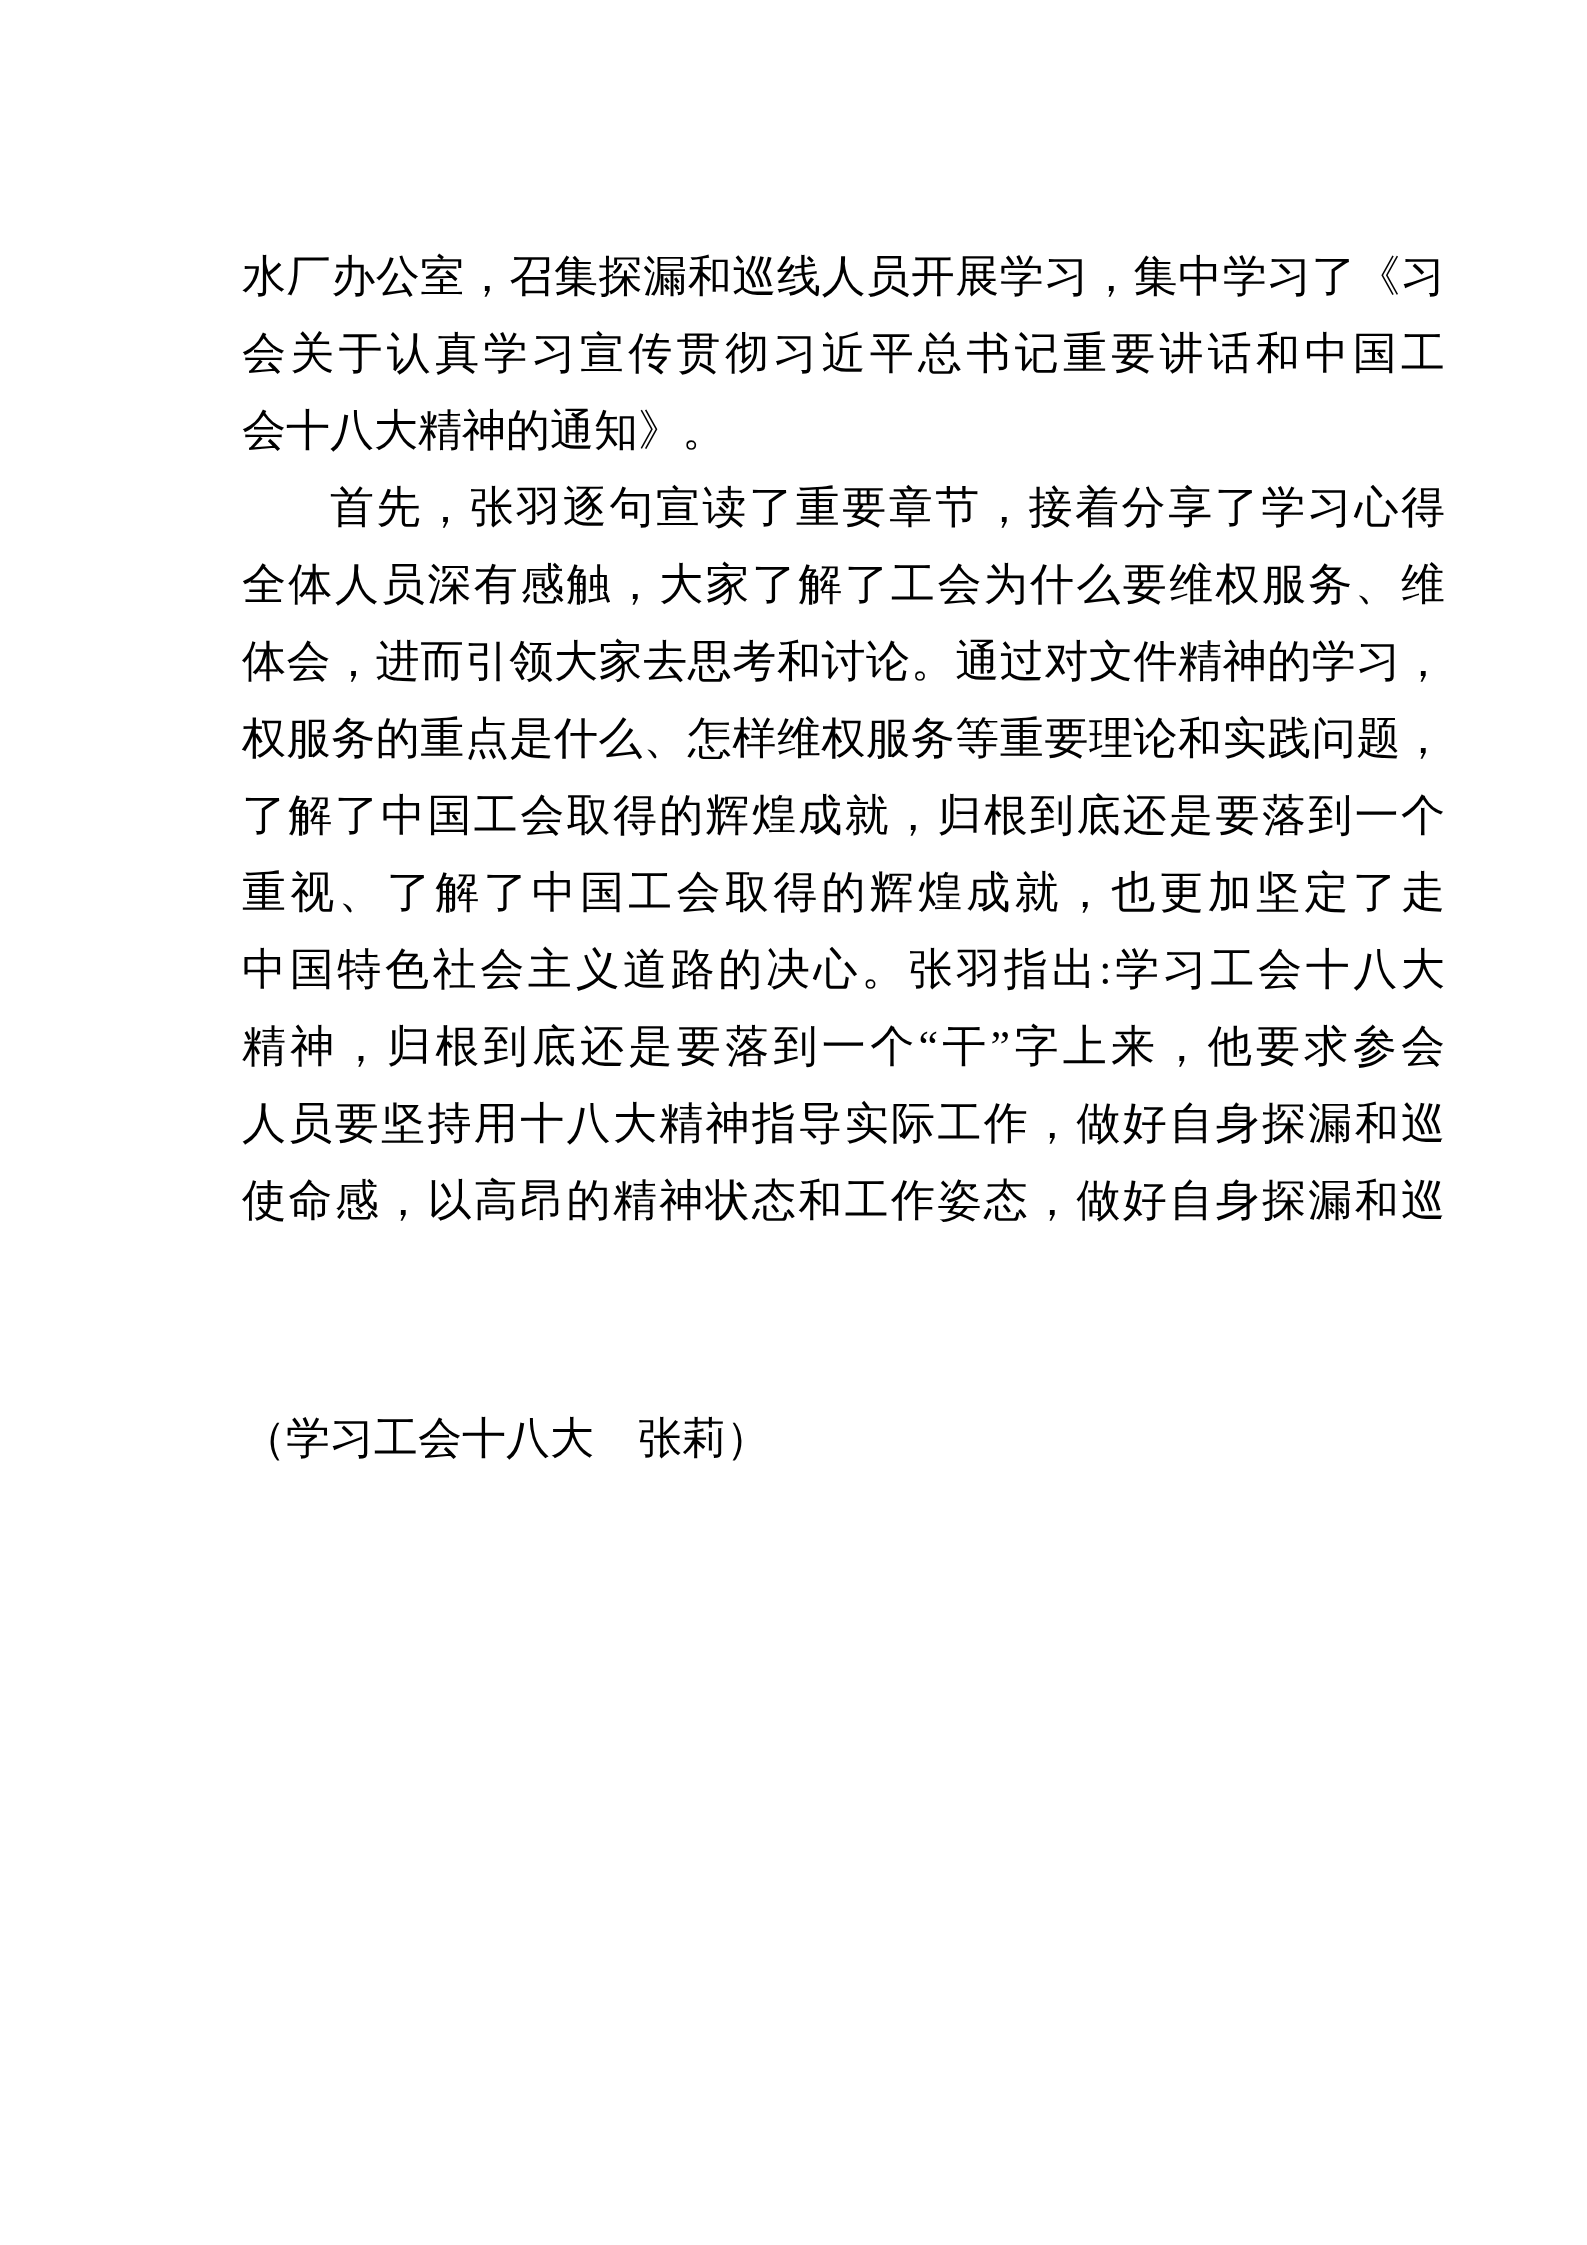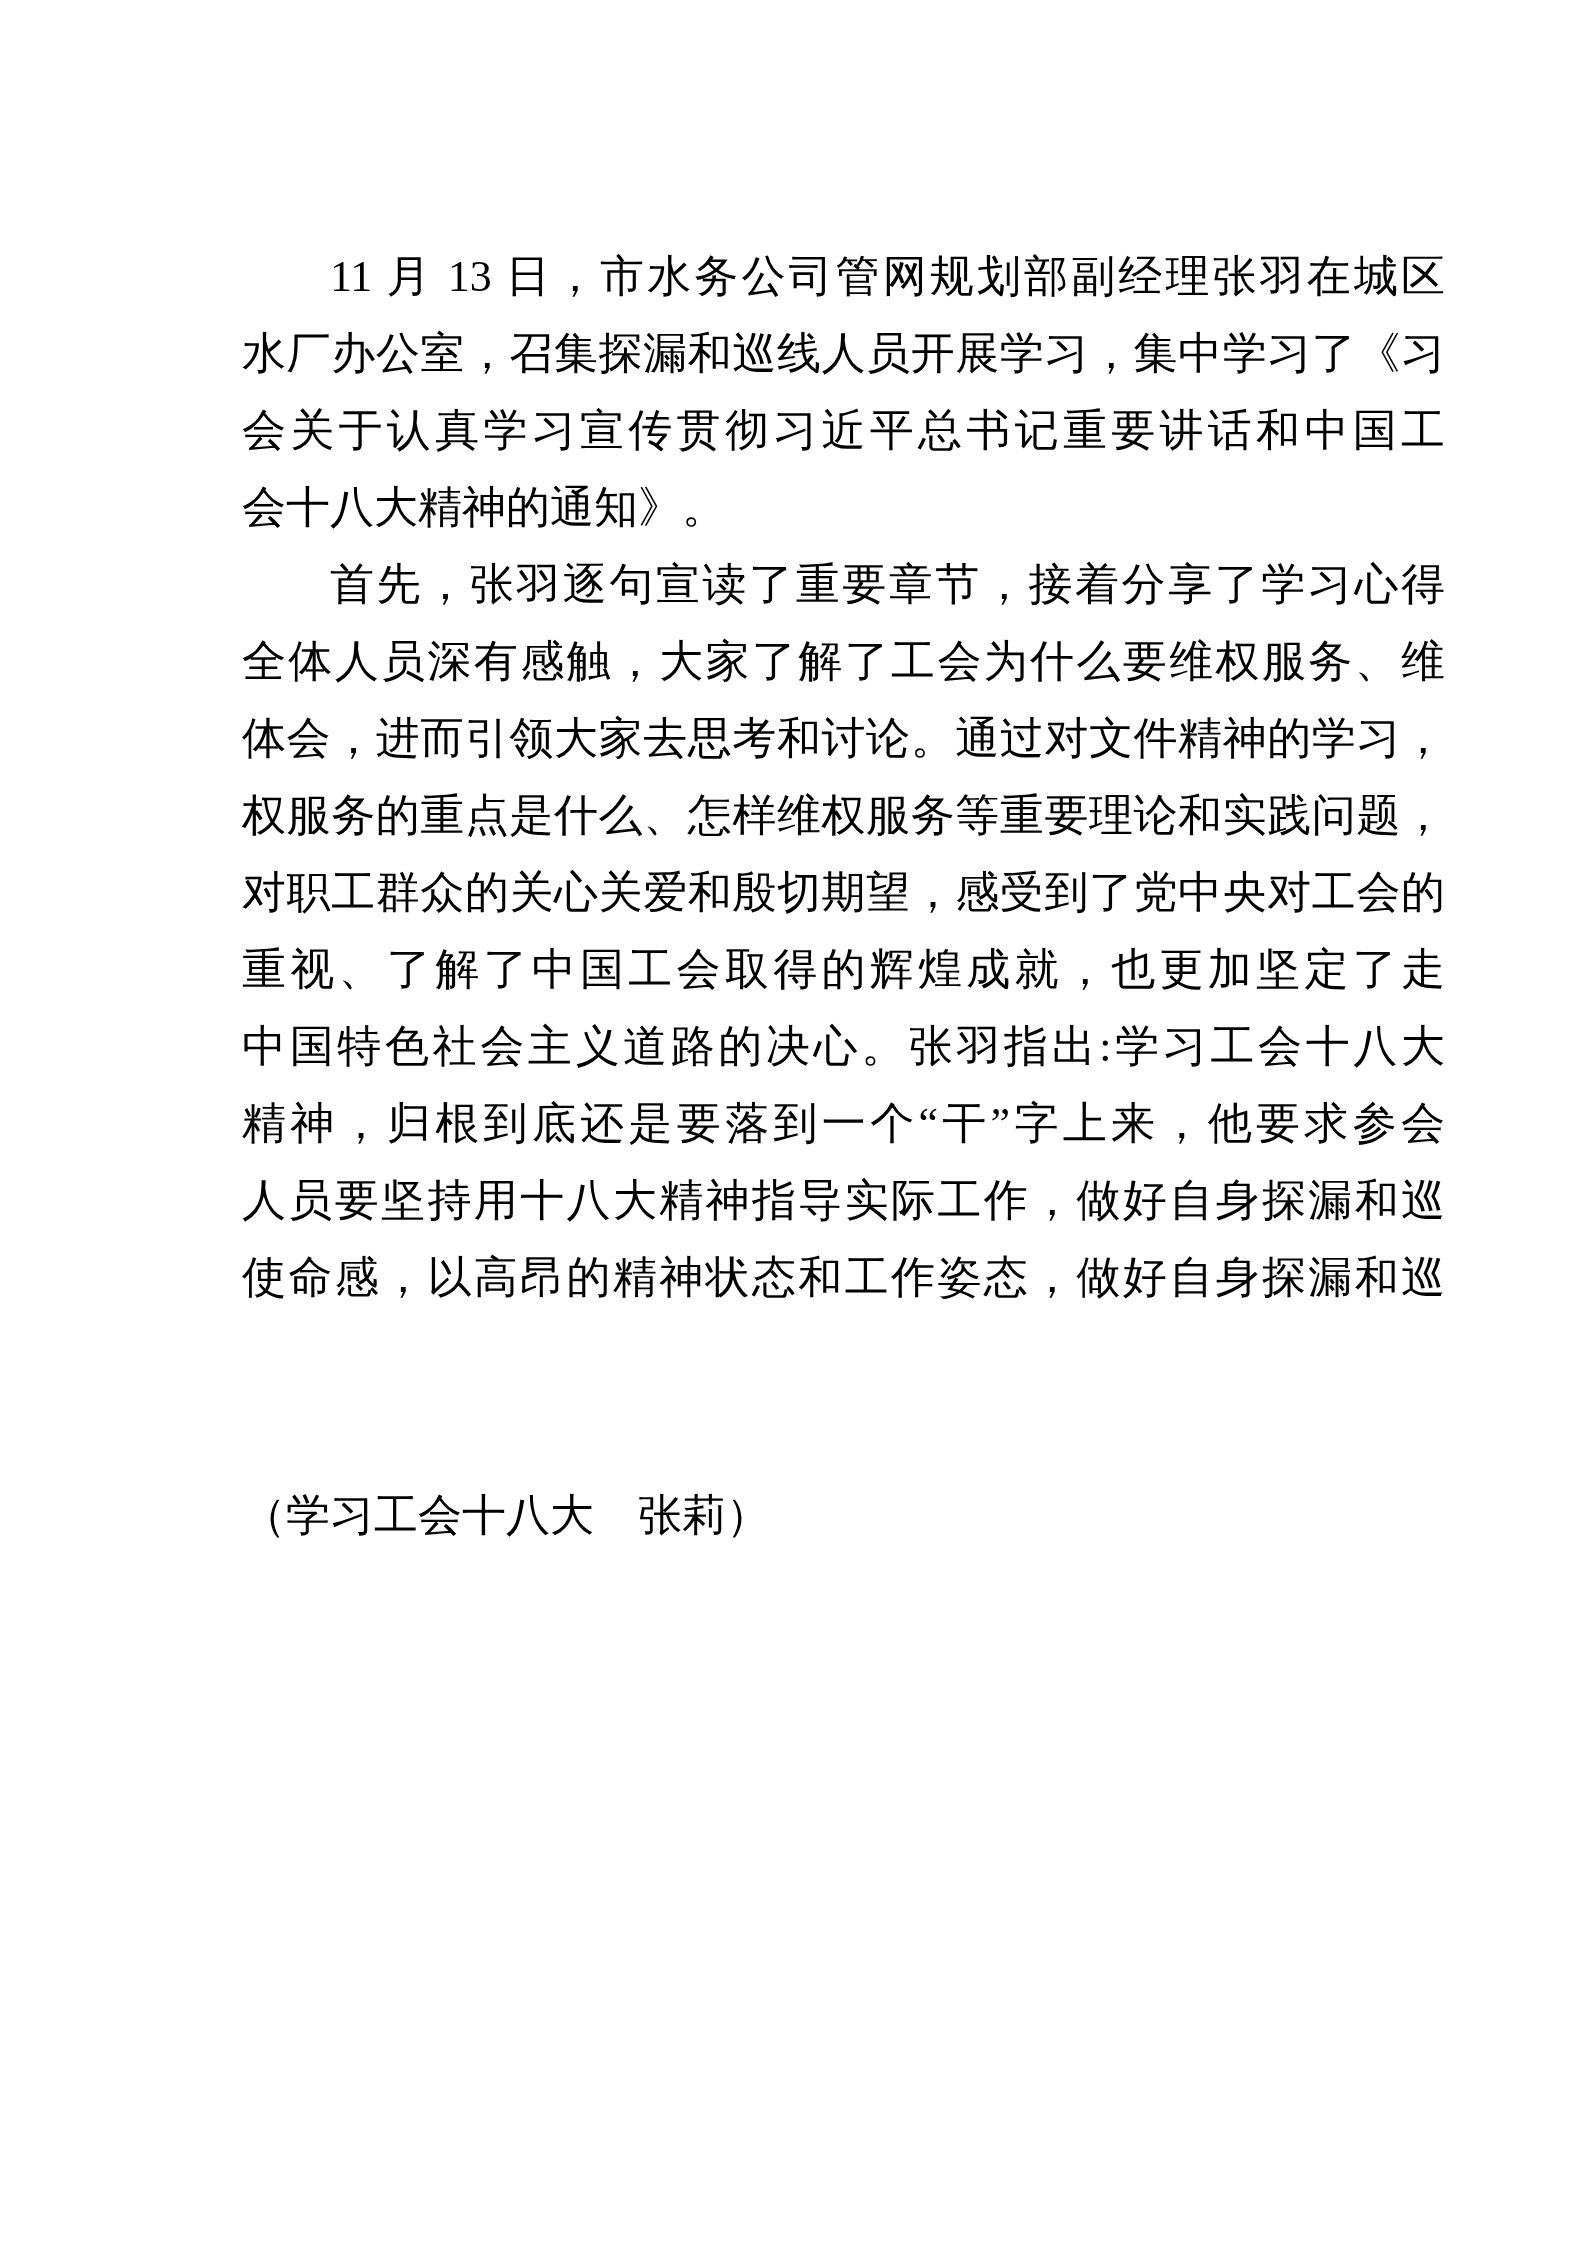--- a/index.html
+++ b/index.html
@@ -45,32 +45,31 @@
     padding-right: 208px;
   }
 </style>
 </head>
 <body>
 
 <div class="page">
   <div class="content">
 
     <div>
-      <div class="line indent">11 月 13 日，市水务公司管网规划部副经理张羽在城区</div>
       <div class="line">水厂办公室，召集探漏和巡线人员开展学习，集中学习了《习</div>
       <div class="line">会关于认真学习宣传贯彻习近平总书记重要讲话和中国工</div>
       <div class="line para-end">会十八大精神的通知》。</div>
     </div>
 
     <div>
       <div class="line indent">首先，张羽逐句宣读了重要章节，接着分享了学习心得</div>
       <div class="line">全体人员深有感触，大家了解了工会为什么要维权服务、维</div>
       <div class="line">体会，进而引领大家去思考和讨论。通过对文件精神的学习，</div>
       <div class="line">权服务的重点是什么、怎样维权服务等重要理论和实践问题，</div>
-      <div class="line">对职工群众的关心关爱和殷切期望，感受到了党中央对工会的</div>
+      <div class="line">了解了中国工会取得的辉煌成就，归根到底还是要落到一个</div>
       <div class="line">重视、了解了中国工会取得的辉煌成就，也更加坚定了走</div>
       <div class="line">中国特色社会主义道路的决心。张羽指出:学习工会十八大</div>
       <div class="line">精神，归根到底还是要落到一个“干”字上来，他要求参会</div>
       <div class="line">人员要坚持用十八大精神指导实际工作，做好自身探漏和巡</div>
       <div class="line">使命感，以高昂的精神状态和工作姿态，做好自身探漏和巡</div>
     </div>
 
     <div class="spacer"></div>
 
     <div class="line para-end signature">（学习工会十八大　张莉）</div>

